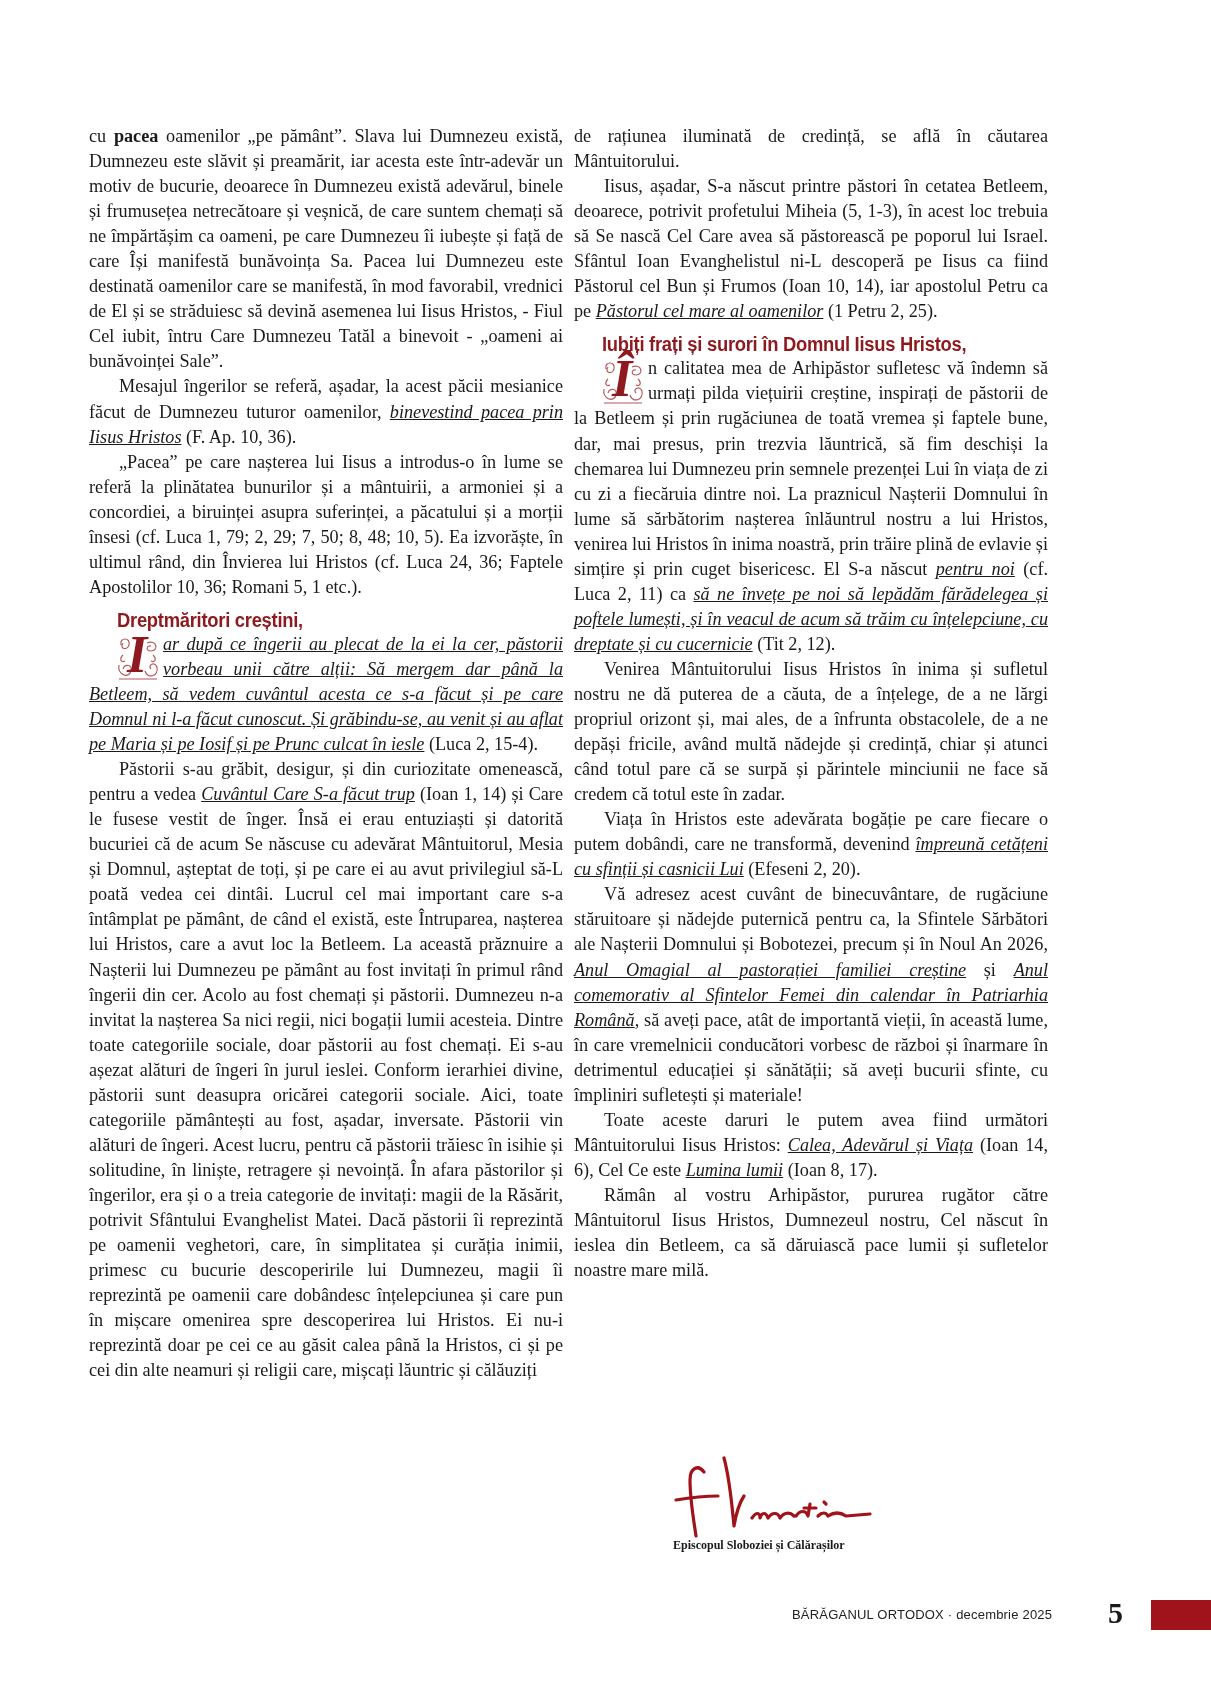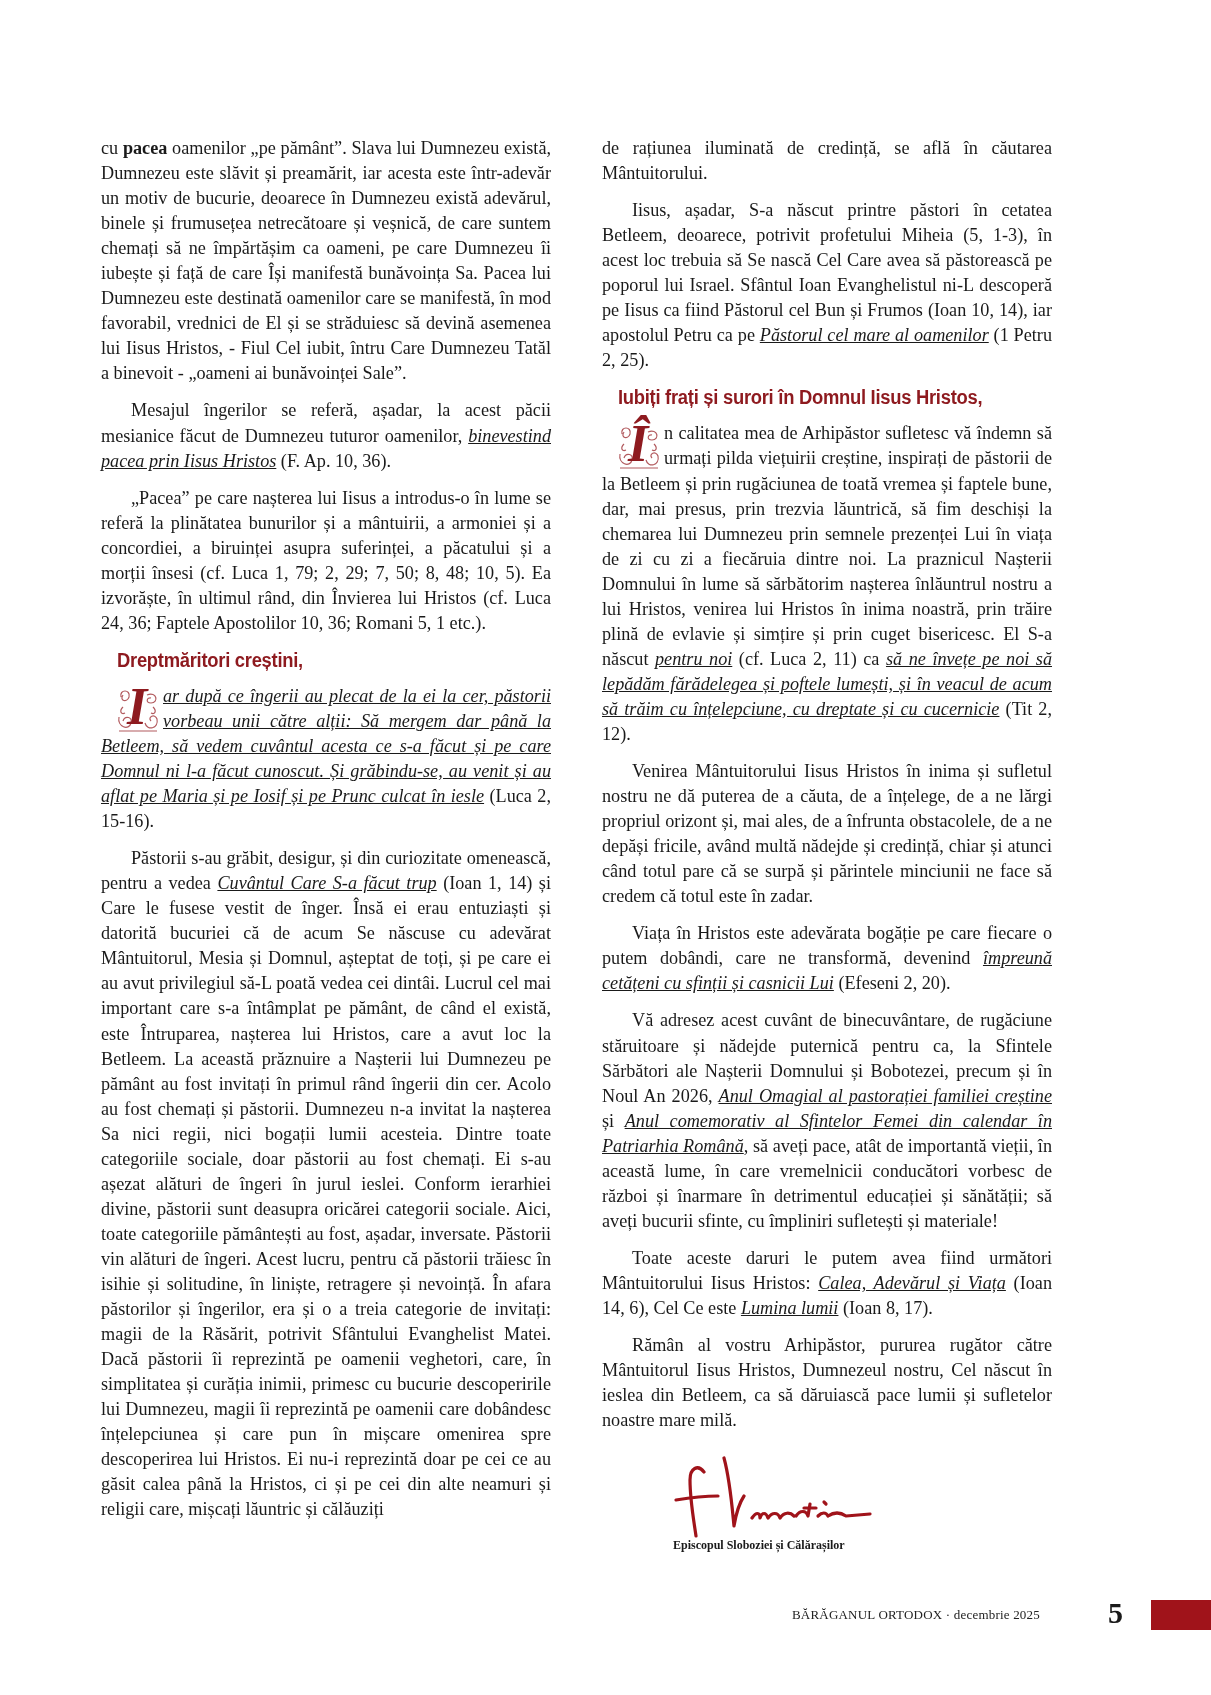--- a/index.html
+++ b/index.html
@@ -5,22 +5,22 @@
   html, body { margin: 0; padding: 0; }
   body {
     width: 1211px; height: 1695px; background: #ffffff; position: relative; overflow: hidden;
     font-family: "Liberation Serif", "DejaVu Serif", serif; color: #1a1a1a;
   }
   .col {
     position: absolute; top: 124px; width: 474px;
     font-size: 18.2px; line-height: 25.05px; text-align: justify;
   }
   .col-left { left: 89px; }
-  .col-right { left: 590px; }
-  .col p { margin: 12px; text-indent: 0; }
+  .col-right { left: 574px; }
+  .col p { margin: 0; text-indent: 0; }
   .col p.ind { text-indent: 30px; }
   .col i { font-style: italic; text-decoration: underline; }
   .heading {
     font-family: "Liberation Sans", "DejaVu Sans", sans-serif; font-weight: bold;
     color: #8e1a1f; font-size: 20px; line-height: 24px; margin: 8px 0 0 28px;
     letter-spacing: -0.3px; transform: scaleX(0.92); transform-origin: left;
     white-space: nowrap;
   }
   .dropcap-wrap { position: relative; }
   .dropcap {
@@ -30,21 +30,21 @@
   .dropcap .letter {
     position: absolute; left: 10px; top: -6px; font-size: 52px; line-height: 52px;
     font-family: "Liberation Serif", serif; font-style: italic; font-weight: bold; color: #8e1a1f;
   }
   .signature-block { position: absolute; left: 660px; top: 1450px; width: 360px; height: 120px; }
   .signer {
     position: absolute; left: 673px; top: 1538px; font-weight: bold; font-size: 12px;
     font-family: "Liberation Serif", serif; color: #1a1a1a; white-space: nowrap;
   }
   .footer-text {
-    position: absolute; left: 792px; top: 1607px; font-family: Liberation Serif, serif;
+    position: absolute; left: 792px; top: 1607px; font-family: Liberation Sans, sans-serif;
     font-size: 13px; color: #222; letter-spacing: 0.2px; white-space: nowrap;
   }
   .page-num {
     position: absolute; left: 1108px; top: 1596px; font-family: "Liberation Serif", serif;
     font-weight: bold; font-size: 30px; color: #1a1a1a;
   }
   .red-tab {
     position: absolute; left: 1151px; top: 1600px; width: 60px; height: 30px; background: #a0131a;
   }
 </style>
@@ -64,21 +64,21 @@
           <path d="M30 8 C 40 4, 42 16, 34 16 C 28 16, 30 10, 34 11"></path>
           <path d="M2 30 C 0 40, 12 44, 14 36 C 16 30, 8 28, 6 34"></path>
           <path d="M28 36 C 30 44, 42 42, 40 32 C 38 26, 30 30, 34 34"></path>
           <path d="M2 44 L 40 44"></path>
           <path d="M6 20 C 2 24, 4 28, 8 26"></path>
           <path d="M36 20 C 40 24, 38 28, 34 26"></path>
         </g>
       </svg>
       <span class="letter">I</span>
     </div>
-    <p style="text-indent:0"><i>ar după ce îngerii au plecat de la ei la cer, păstorii vorbeau unii către alții: Să mergem dar până la Betleem, să vedem cuvântul acesta ce s-a făcut și pe care Domnul ni l-a făcut cunoscut. Și grăbindu-se, au venit și au aflat pe Maria și pe Iosif și pe Prunc culcat în iesle</i><span> (Luca 2, 15-16).</span></p>
+    <p style="text-indent:0"><i>ar după ce îngerii au plecat de la ei la cer, păstorii vorbeau unii către alții: Să mergem dar până la Betleem, să vedem cuvântul acesta ce s-a făcut și pe care Domnul ni l-a făcut cunoscut. Și grăbindu-se, au venit și au aflat pe Maria și pe Iosif și pe Prunc culcat în iesle</i><span> (Luca 2, 15-4).</span></p>
   </div>
   <p class="ind"><span>Păstorii s-au grăbit, desigur, și din curiozitate omenească, pentru a vedea </span><i>Cuvântul Care S-a făcut trup</i><span> (Ioan 1, 14) și Care le fusese vestit de înger. Însă ei erau entuziaști și datorită bucuriei că de acum Se născuse cu adevărat Mântuitorul, Mesia și Domnul, așteptat de toți, și pe care ei au avut privilegiul să-L poată vedea cei dintâi. Lucrul cel mai important care s-a întâmplat pe pământ, de când el există, este Întruparea, nașterea lui Hristos, care a avut loc la Betleem. La această prăznuire a Nașterii lui Dumnezeu pe pământ au fost invitați în primul rând îngerii din cer. Acolo au fost chemați și păstorii. Dumnezeu n-a invitat la nașterea Sa nici regii, nici bogații lumii acesteia. Dintre toate categoriile sociale, doar păstorii au fost chemați. Ei s-au așezat alături de îngeri în jurul ieslei. Conform ierarhiei divine, păstorii sunt deasupra oricărei categorii sociale. Aici, toate categoriile pământești au fost, așadar, inversate. Păstorii vin alături de îngeri. Acest lucru, pentru că păstorii trăiesc în isihie și solitudine, în liniște, retragere și nevoință. În afara păstorilor și îngerilor, era și o a treia categorie de invitați: magii de la Răsărit, potrivit Sfântului Evanghelist Matei. Dacă păstorii îi reprezintă pe oamenii veghetori, care, în simplitatea și curăția inimii, primesc cu bucurie descoperirile lui Dumnezeu, magii îi reprezintă pe oamenii care dobândesc înțelepciunea și care pun în mișcare omenirea spre descoperirea lui Hristos. Ei nu-i reprezintă doar pe cei ce au găsit calea până la Hristos, ci și pe cei din alte neamuri și religii care, mișcați lăuntric și călăuziți</span></p>
 </div>
 
 <div class="col col-right">
   <p>de rațiunea iluminată de credință, se află în căutarea Mântuitorului.</p>
   <p class="ind"><span>Iisus, așadar, S-a născut printre păstori în cetatea Betleem, deoarece, potrivit profetului Miheia (5, 1-3), în acest loc trebuia să Se nască Cel Care avea să păstorească pe poporul lui Israel. Sfântul Ioan Evanghelistul ni-L descoperă pe Iisus ca fiind Păstorul cel Bun și Frumos (Ioan 10, 14), iar apostolul Petru ca pe </span><i>Păstorul cel mare al oamenilor</i><span> (1 Petru 2, 25).</span></p>
   <div class="heading">Iubiți frați și surori în Domnul Iisus Hristos,</div>
   <div class="dropcap-wrap">
     <div class="dropcap">

